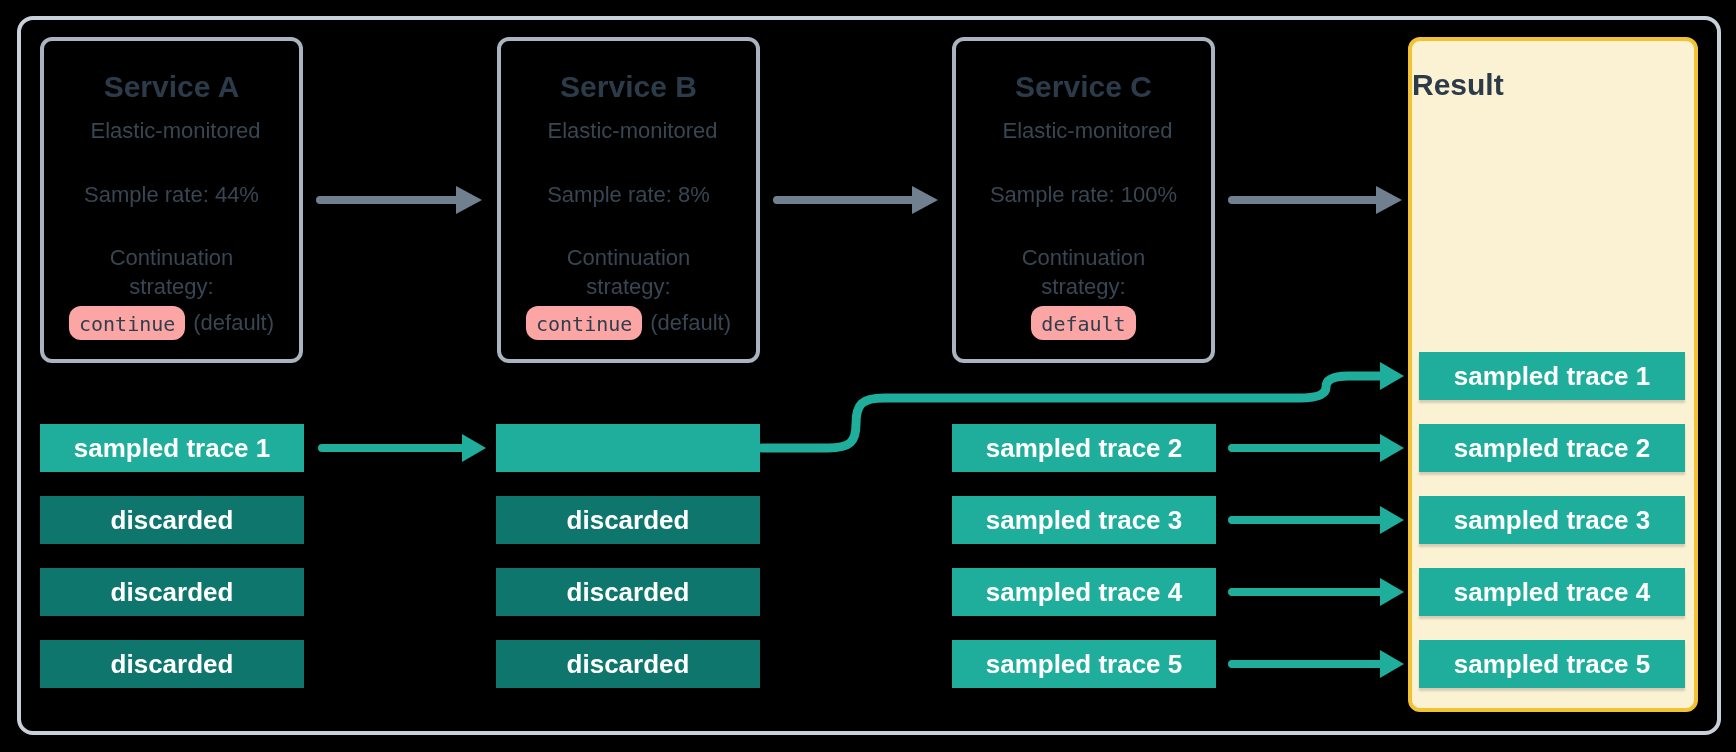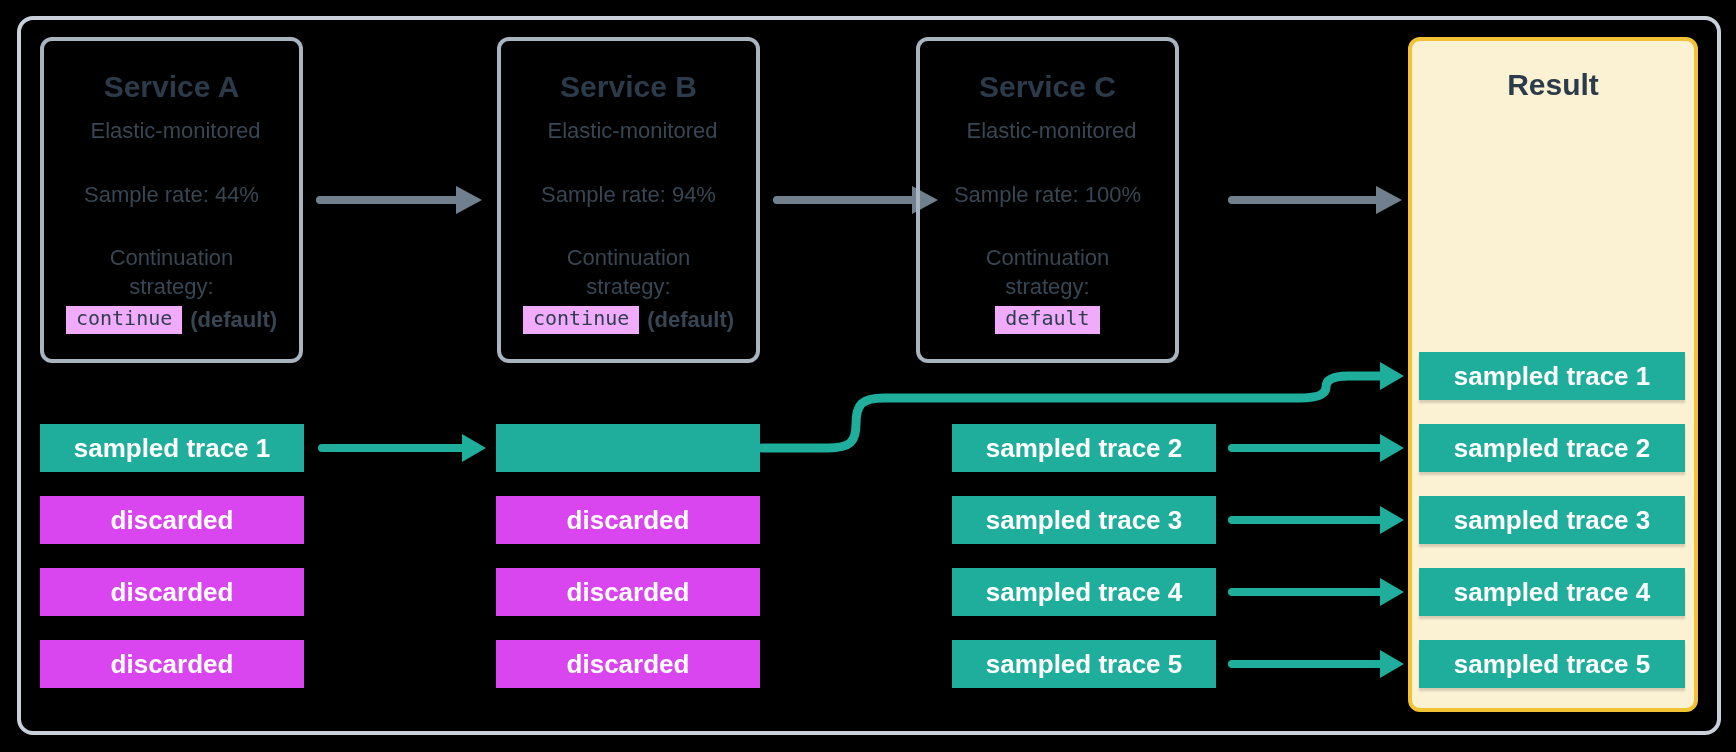--- a/index.html
+++ b/index.html
@@ -45,58 +45,57 @@
   .svc-badge-row {
     margin-top: 5px;
     display: flex;
     align-items: center;
     justify-content: center;
     gap: 8px;
   }
   .badge {
     font-family: "DejaVu Sans Mono", monospace;
     font-size: 20px;
-    background: #f0abfc;
+    background: #fca5a5;
     color: #2F3E4D;
-    padding: 0 10px 4px 10px;
-    border-radius: 0;
+    padding: 6px 10px 4px 10px;
+    border-radius: 12px;
     white-space: nowrap;
   }
-  .badge-suffix { font-size: 22px; white-space: nowrap; font-weight: bold; }
+  .badge-suffix { font-size: 22px; white-space: nowrap; }
   .badge-suffix:empty { display: none; }
   .result-box {
     position: absolute;
     left: 1408px; top: 37px;
     width: 282px; height: 667px;
     background: #FBF1D3;
     border: 4px solid #F2C235;
     border-radius: 12px;
     box-shadow: 3px 3px 0 rgba(0,0,0,0.25);
   }
   .result-title {
     margin-top: 26px;
-    text-align: center;
     font-size: 30px;
     line-height: 36px;
     font-weight: bold;
     color: #2C3B49;
   }
   .trace {
     position: absolute;
     height: 48px;
     border-radius: 0;
     display: flex;
     align-items: center;
     justify-content: center;
     color: #FFFFFF;
     font-size: 26px;
     font-weight: bold;
   }
   .trace.sampled { background: #1FAE9C; }
-  .trace.discarded { background: #d946ef; }
+  .trace.discarded { background: #0f766e; }
   .trace.in-result { box-shadow: 0 3px 2px rgba(0,0,0,0.15); }
   .arrows {
     position: absolute;
     left: 0; top: 0;
     width: 1736px; height: 752px;
     pointer-events: none;
   }
 </style>
 </head>
 <body>
@@ -152,29 +151,29 @@
     <div class="svc-strategy">Continuation strategy:</div>
     <div class="svc-badge-row">
       <span class="badge">continue</span>
       <span class="badge-suffix">(default)</span>
     </div>
   </div>
 
   <div class="svc" style="left:497px">
     <div class="svc-title">Service B</div>
     <div class="svc-sub">Elastic-monitored</div>
-    <div class="svc-rate">Sample rate: 94%</div>
+    <div class="svc-rate">Sample rate: 8%</div>
     <div class="svc-strategy">Continuation strategy:</div>
     <div class="svc-badge-row">
       <span class="badge">continue</span>
       <span class="badge-suffix">(default)</span>
     </div>
   </div>
 
-  <div class="svc" style="left:916px">
+  <div class="svc" style="left:952px">
     <div class="svc-title">Service C</div>
     <div class="svc-sub">Elastic-monitored</div>
     <div class="svc-rate">Sample rate: 100%</div>
     <div class="svc-strategy">Continuation strategy:</div>
     <div class="svc-badge-row">
       <span class="badge">default</span>
 
     </div>
   </div>
 

